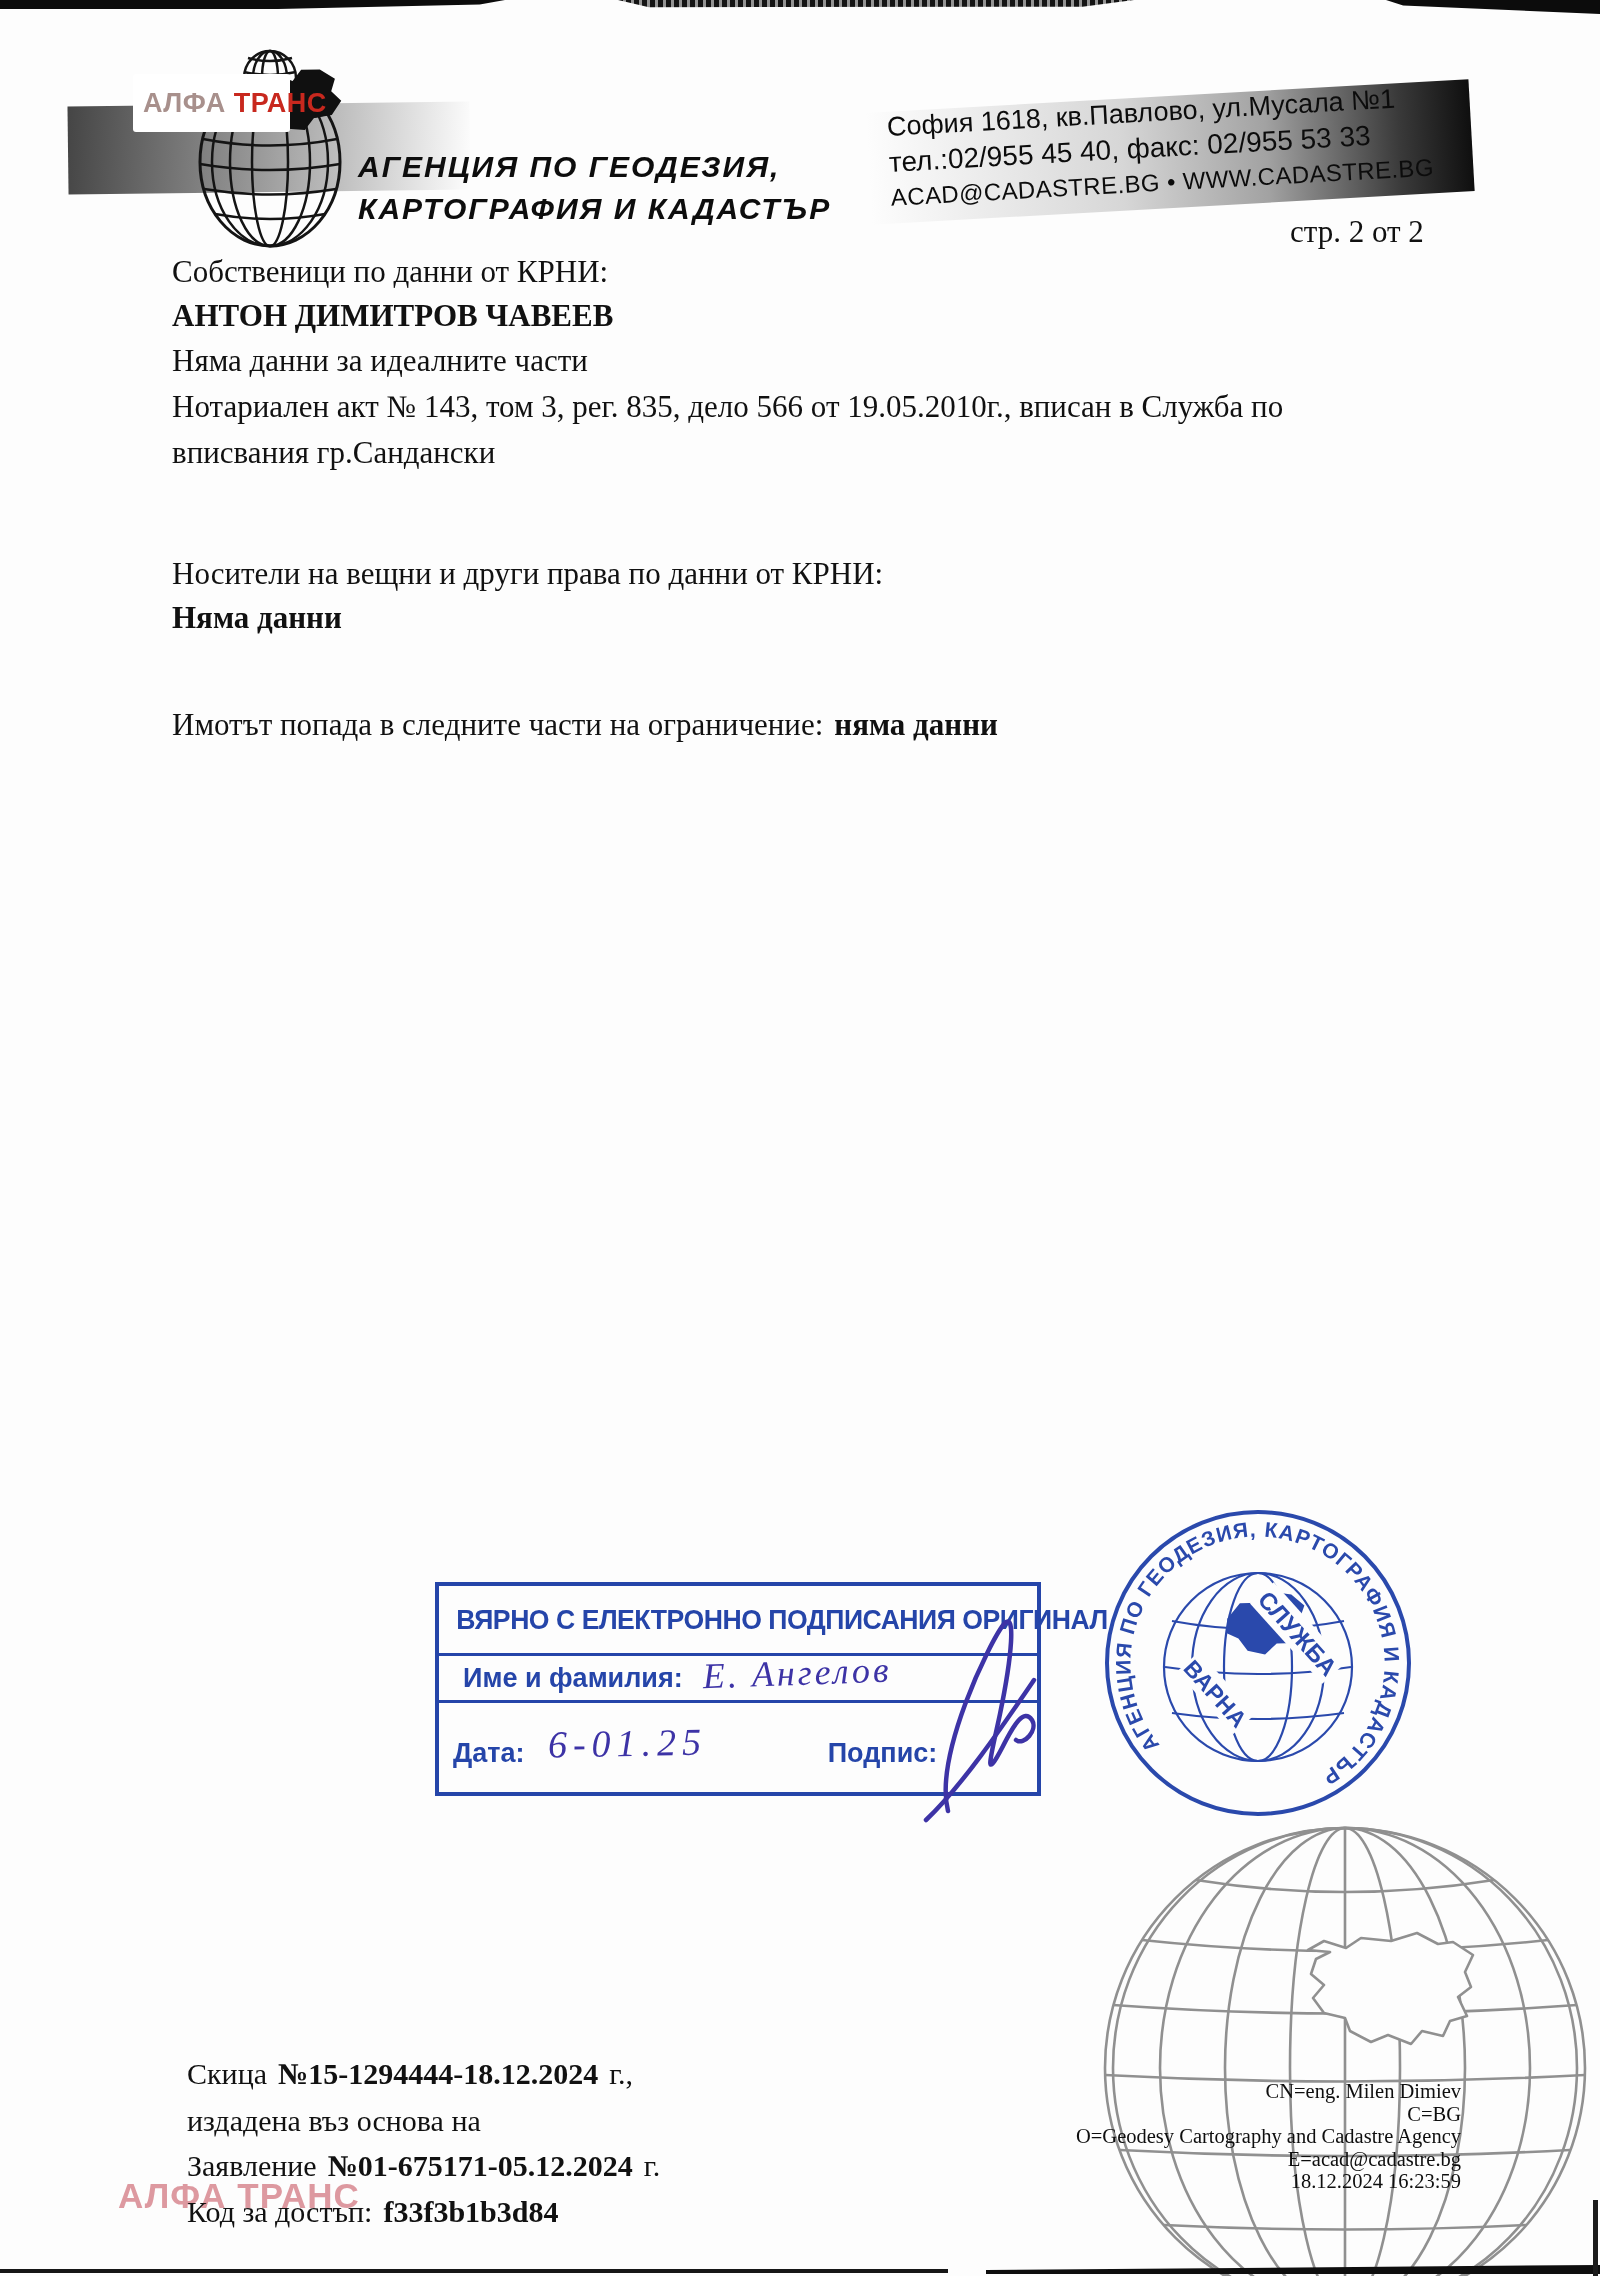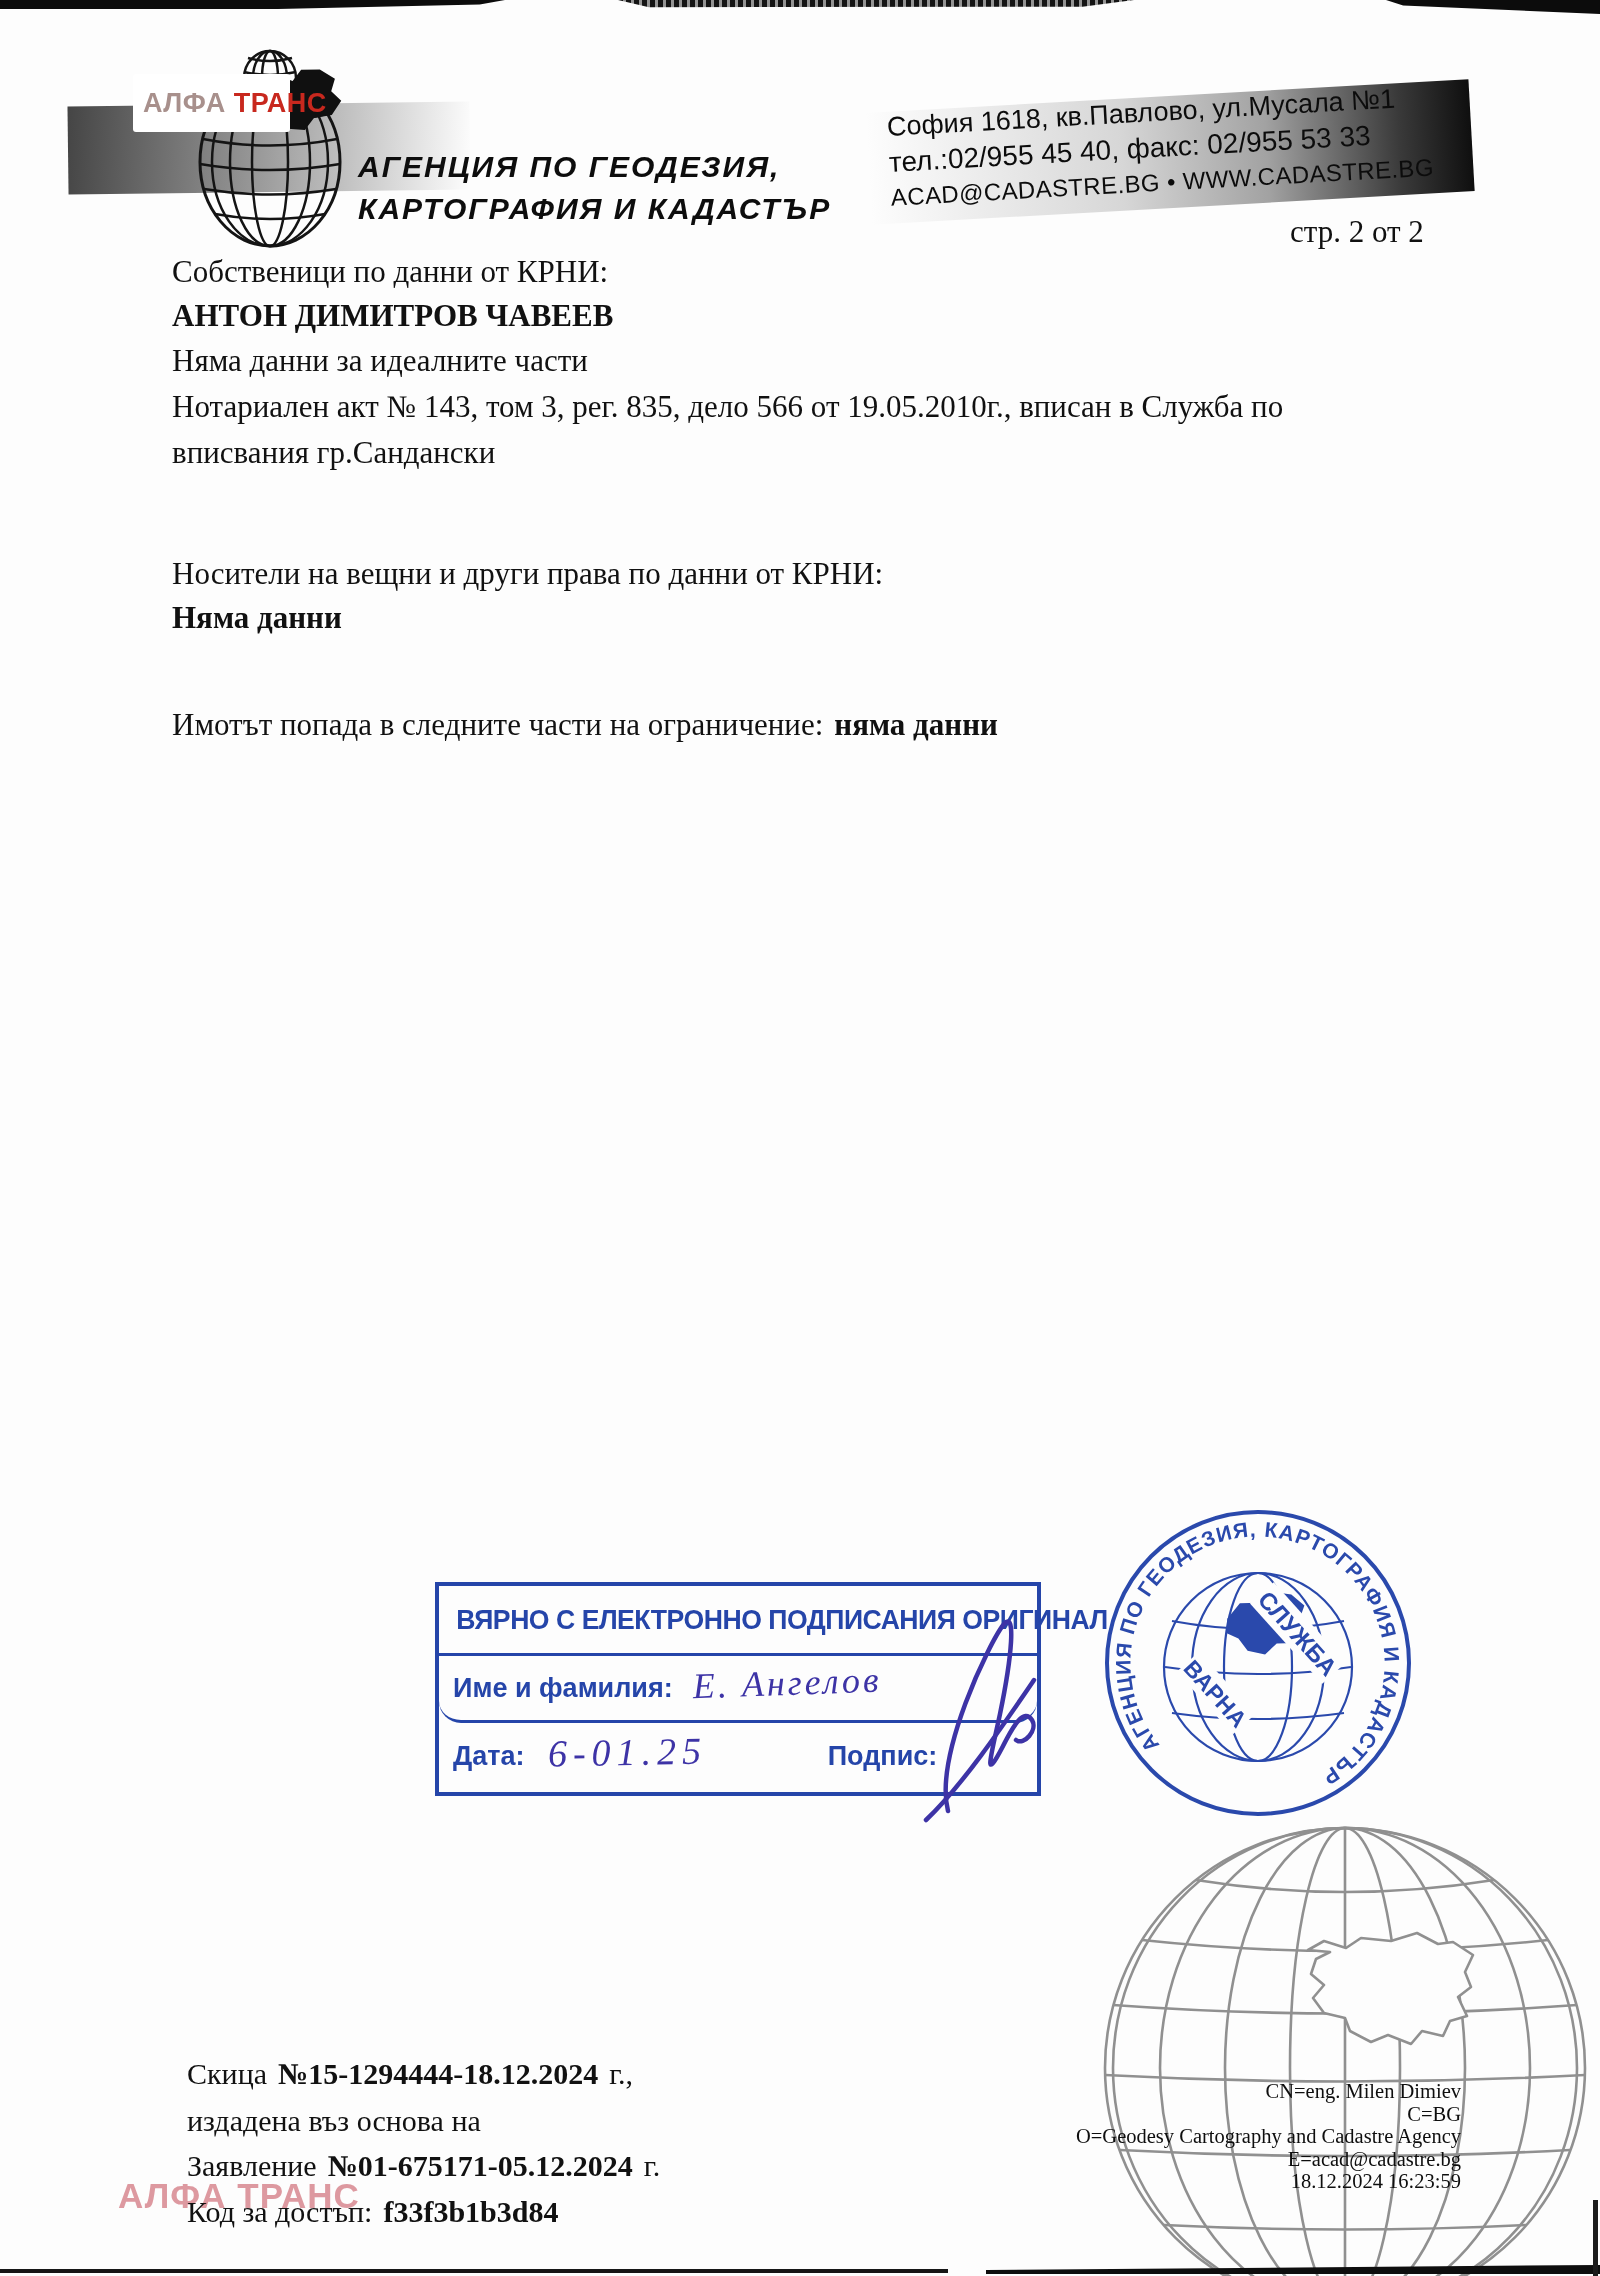--- a/index.html
+++ b/index.html
@@ -44,22 +44,22 @@
   .bline{position:absolute;left:172px;font-size:31px;white-space:nowrap;z-index:3;}
   .bold{font-weight:bold;}
   .gap-r{padding-right:11px;}
 
   
   #stampBox{left:435px;top:1582px;width:606px;height:214px;border:4px solid #2545a9;z-index:3;
             box-sizing:border-box;background:rgba(255,255,255,.0);}
   .srow{box-sizing:border-box;color:#2545a9;font-family:"Liberation Sans",sans-serif;}
   #srowTitle{height:70px;border-bottom:3px solid #2545a9;display:flex;align-items:center;justify-content:flex-start;}
   .stamp-title{font-weight:bold;font-size:28px;letter-spacing:-.5px;transform:scaleX(.95);white-space:nowrap;}
-  #srowName{height:67px;border-bottom:3px solid #2545a9;display:flex;align-items:center;padding-left:14px;border-radius:22px;}
-  #srowDate{height:66px;display:flex;align-items:center;padding-left:14px;}
+  #srowName{height:47px;border-bottom:3px solid #2545a9;display:flex;align-items:center;padding-left:24px;}
+  #srowDate{height:66px;display:flex;align-items:flex-end;padding-left:14px;}
   .slabel{font-weight:bold;font-size:27px;white-space:nowrap;}
   .hand{font-family:"Liberation Serif",serif;font-style:italic;color:#3d33a6;}
   .hand-name{font-size:36px;margin-left:20px;transform:rotate(-2deg) translateY(-5px);letter-spacing:3px;}
   .hand-date{font-size:38px;margin-left:24px;transform:rotate(-1deg) translateY(-4px);letter-spacing:6px;}
   #signLabel{margin-left:120px;}
   #sigSvg{left:912px;top:1596px;z-index:4;}
 
   
   #roundStamp{left:1092px;top:1497px;z-index:3;}
 

